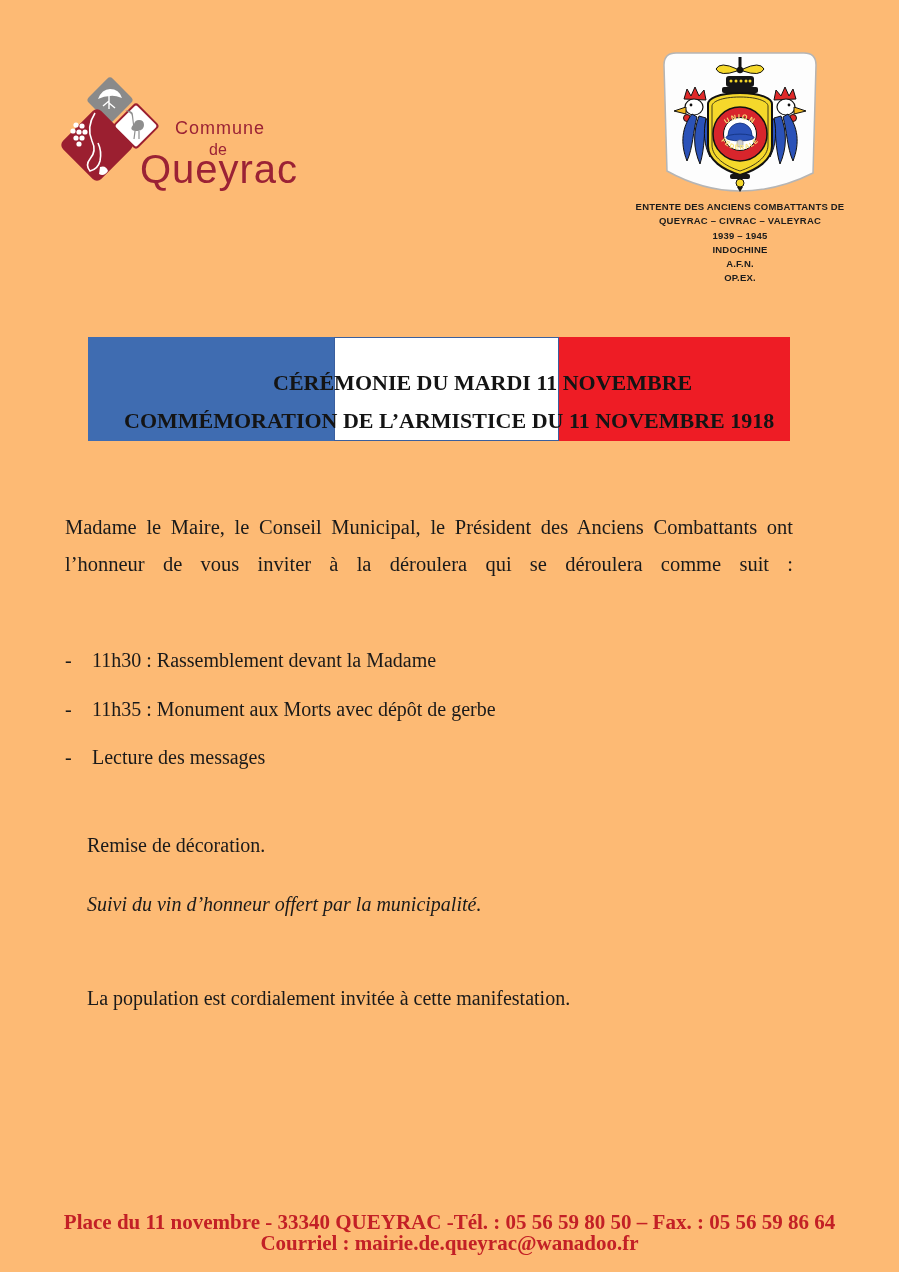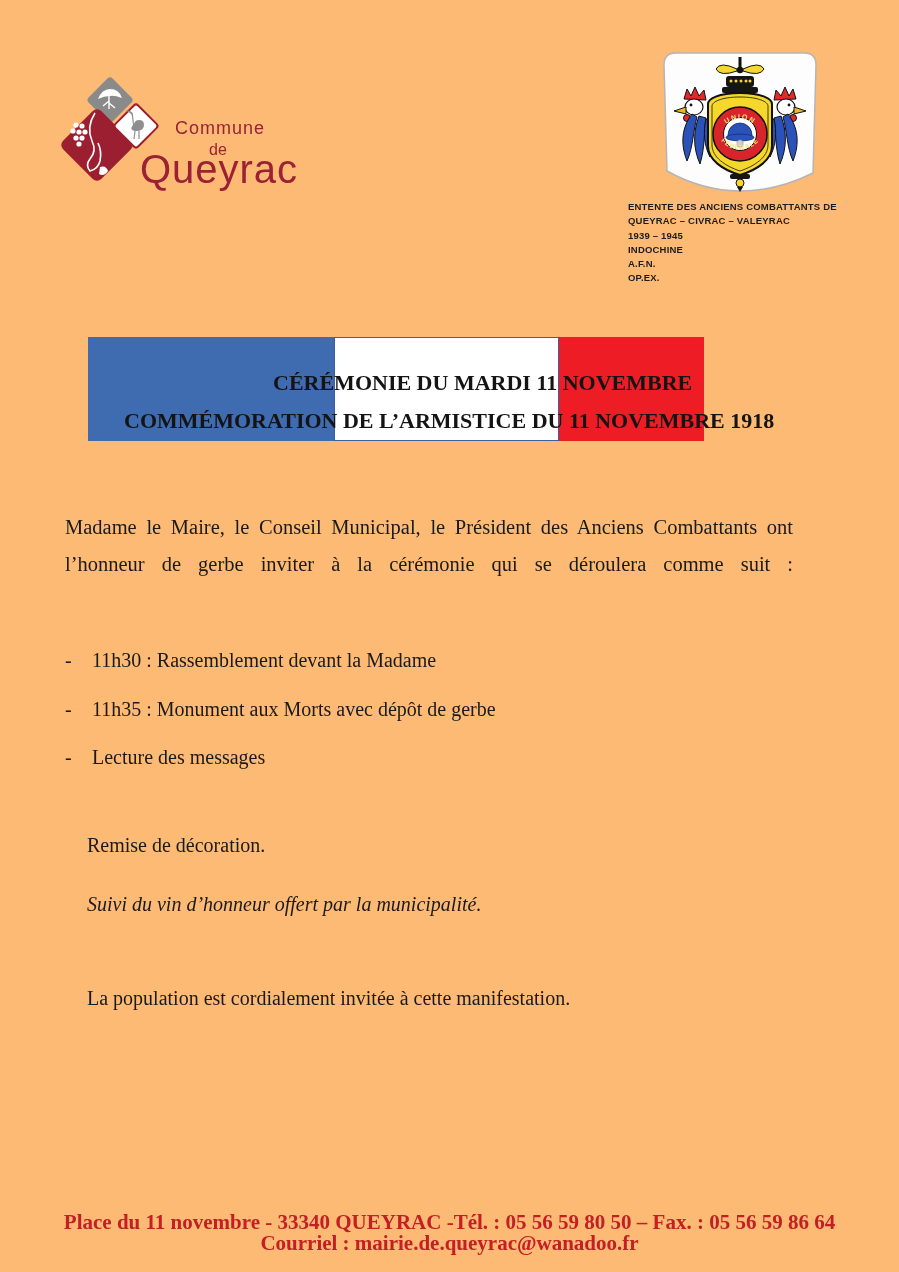--- a/index.html
+++ b/index.html
@@ -15,29 +15,30 @@
 
   
   .logo-queyrac { position: absolute; left: 52px; top: 55px; width: 255px; height: 150px; }
   .logo-text { font-family: "Liberation Sans", sans-serif; fill: #9b2235; }
 
   
   .emblem-wrap { position: absolute; left: 628px; top: 47px; width: 224px; }
   .emblem-svg { display:block; margin: 0 auto; }
   .emblem-caption {
     position: absolute; left: 628px; top: 200px; width: 224px;
+    text-align: center;
     font-family: "Liberation Sans", sans-serif;
     font-weight: bold;
     font-size: 9.5px; line-height: 14.3px;
     color: #1c1c1c;
     letter-spacing: 0.2px;
   }
 
   
-  .flag { position: absolute; left: 88px; top: 337px; width: 616px; height: 104px; display: flex; }
+  .flag { position: absolute; left: 88px; top: 337px; width: 702px; height: 104px; display: flex; }
   .band { height: 100%; }
   .band-blue  { width: 246px; }
   .band-white { width: 225px; box-sizing: border-box; border: 1px solid #3a5f9e; background: #fff; }
   .band-red   { flex: 1; }
   .flag-titles { position: absolute; left: 0; top: 0; width: 702px; height: 104px; }
   .flag-line {
     position: absolute;
     font-weight: bold;
     font-size: 22px; line-height: 24px;
     white-space: nowrap;
@@ -194,21 +195,21 @@
     <div class="band band-white"></div>
     <div class="band band-red" style="background:#ee1c25"></div>
     <div class="flag-titles">
       <div class="flag-line flag-line-1">CÉRÉMONIE DU MARDI 11 NOVEMBRE</div>
       <div class="flag-line flag-line-2">COMMÉMORATION DE L’ARMISTICE DU 11 NOVEMBRE 1918</div>
     </div>
   </div>
 
   <div class="intro">
     <div class="intro-line">Madame le Maire, le Conseil Municipal, le Président des Anciens Combattants ont</div>
-    <div class="intro-line">l’honneur de gerbe inviter à la cérémonie qui se déroulera comme suit :</div>
+    <div class="intro-line">l’honneur de vous inviter à la déroulera qui se déroulera comme suit :</div>
   </div>
 
   <div class="schedule">
     <div class="schedule-item">
       <span class="dash">-</span>
       <span>11h30 : Rassemblement devant la Madame</span>
     </div>
     <div class="schedule-item">
       <span class="dash">-</span>
       <span>11h35 : Monument aux Morts avec dépôt de gerbe</span>

